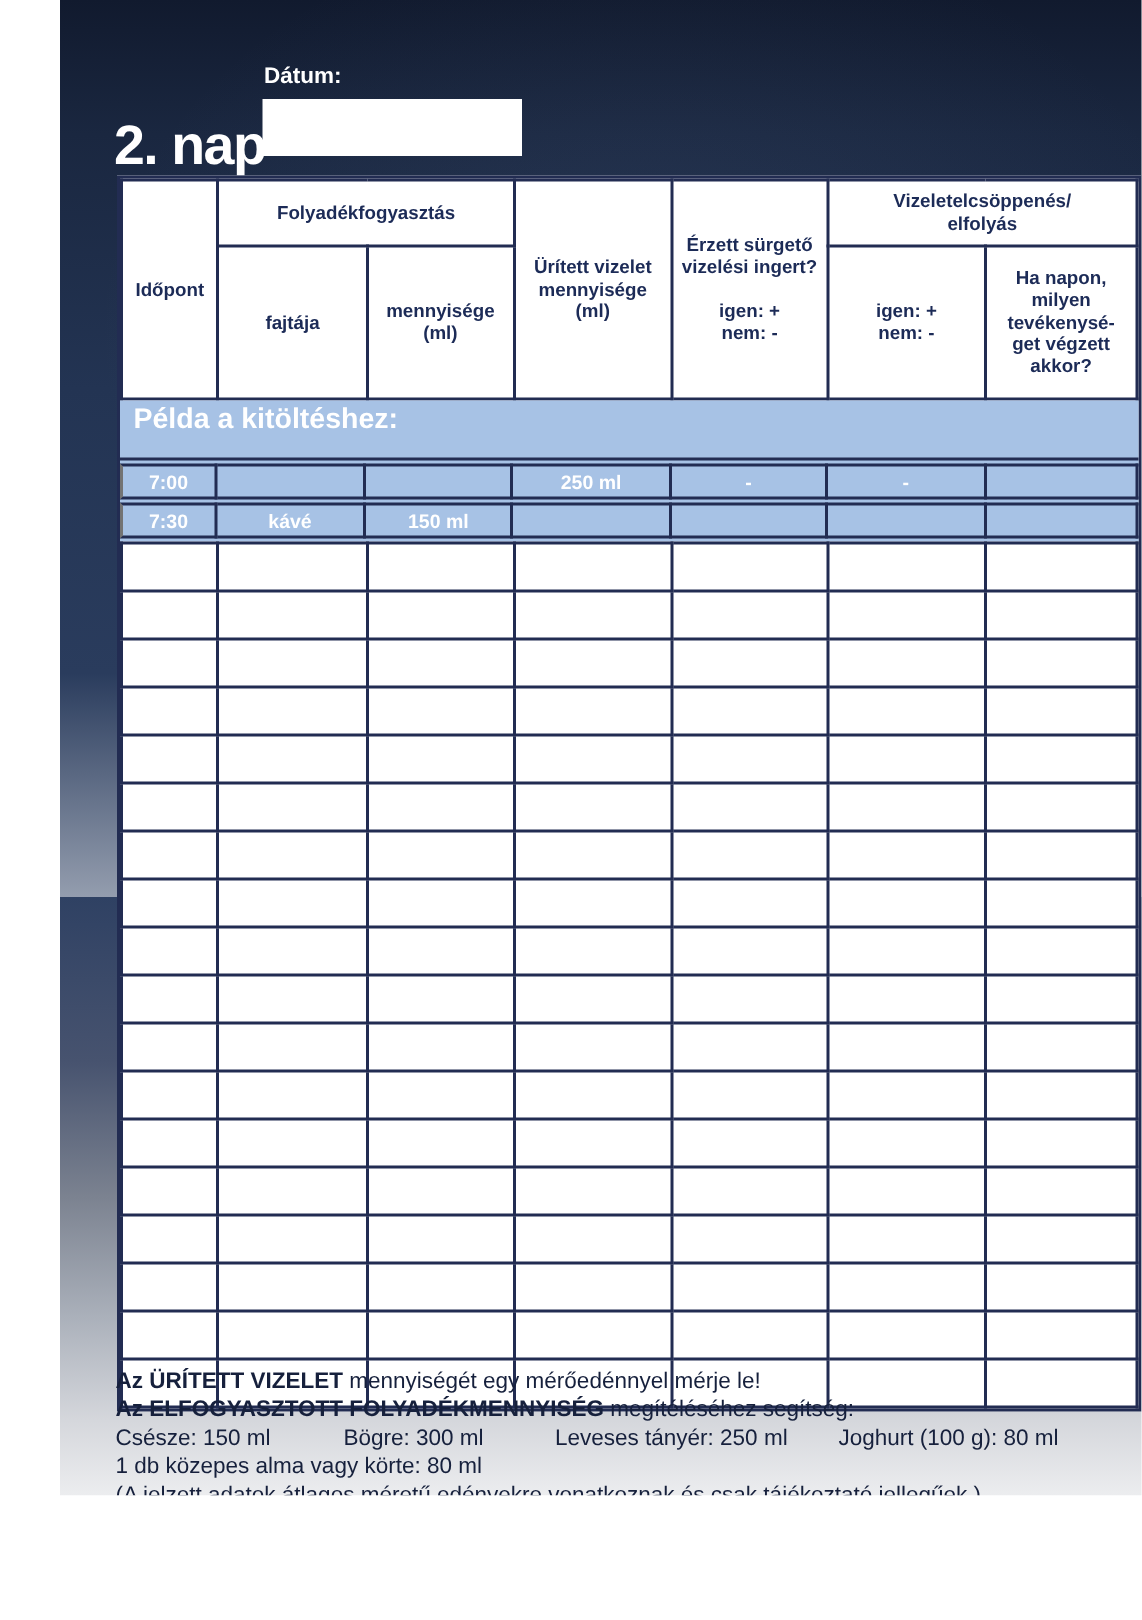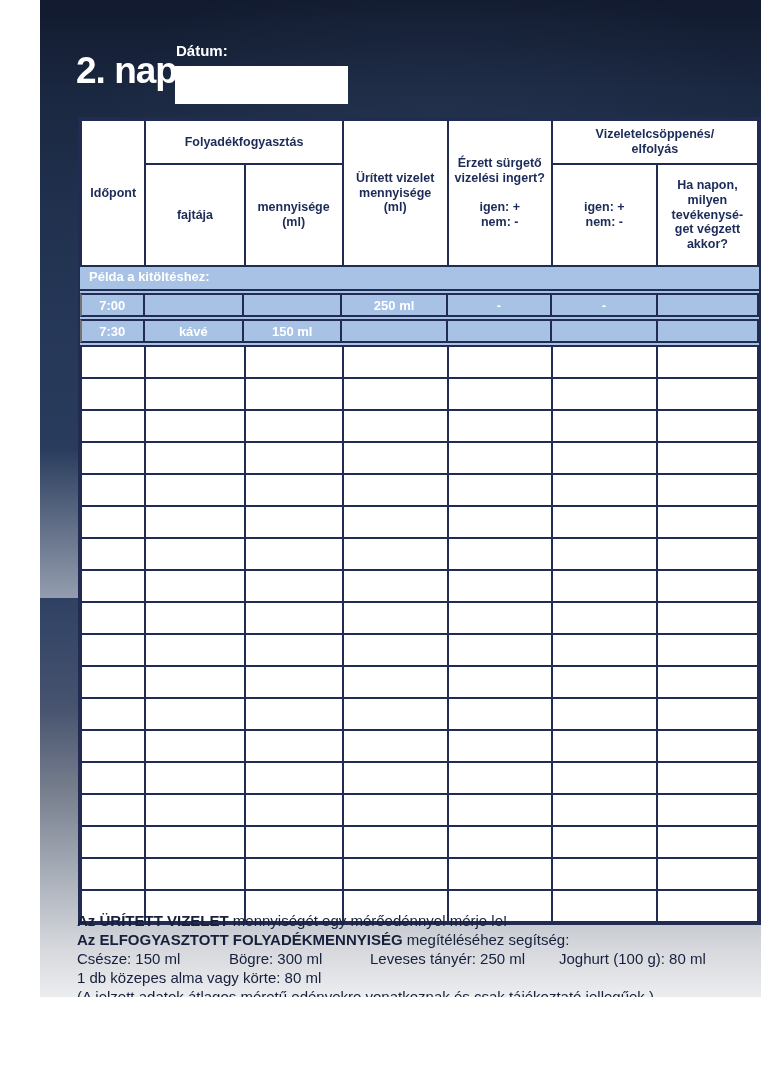--- a/index.html
+++ b/index.html
@@ -21,21 +21,21 @@
     position:absolute;left:136px;top:42px;
     color:#ffffff;font-size:15px;font-weight:bold;
   }
   .date-box{
     position:absolute;left:135px;top:66px;width:173px;height:38px;
     background:#ffffff;border:none;outline:none;
     font-family:"Liberation Sans",sans-serif;font-size:18px;color:#1c2547;
     box-sizing:border-box;padding:0 8px;
   }
   .day-title{
-    position:absolute;left:36px;top:50px;
+    position:absolute;left:36px;top:76px;
     color:#ffffff;font-size:37px;font-weight:bold;letter-spacing:-1px;
   }
   
   .table-wrap{
     position:absolute;left:38px;top:117px;width:683px;
     box-sizing:border-box;
     border:2px solid #222c52;
     background:#ffffff;
   }
   table{border-collapse:collapse;table-layout:fixed;width:100%;}
@@ -47,22 +47,22 @@
     color:#1c2b57;font-size:12.5px;font-weight:bold;line-height:1.18;
     text-align:center;vertical-align:middle;
     white-space:pre-line;padding:2px 3px;background:#ffffff;
   }
   .hdr tr.top-band th{height:38px;}
   .hdr tr.sub-band th{height:96px;}
 
   .ex-block{background:#a7c2e5;}
   .ex-banner{
     height:20px;border-bottom:2px solid #222c52;
-    color:#ffffff;font-size:13px;font-weight:bold;
-    padding:2px 0 0 9px;
+    color:#ffffff;font-size:19px;font-weight:bold;
+    padding:2px 0 16px 9px;
   }
   .ex-table{border-collapse:separate;border-spacing:0 2px;}
   .ex-table td{
     height:20px;border:2px solid #222c52;border-left:none;
     color:#ffffff;font-size:13px;font-weight:bold;text-align:center;
     vertical-align:middle;padding:0 2px;
   }
   .ex-table td:first-child{border-left:2px solid #737373;}
 
   .body-table td{

